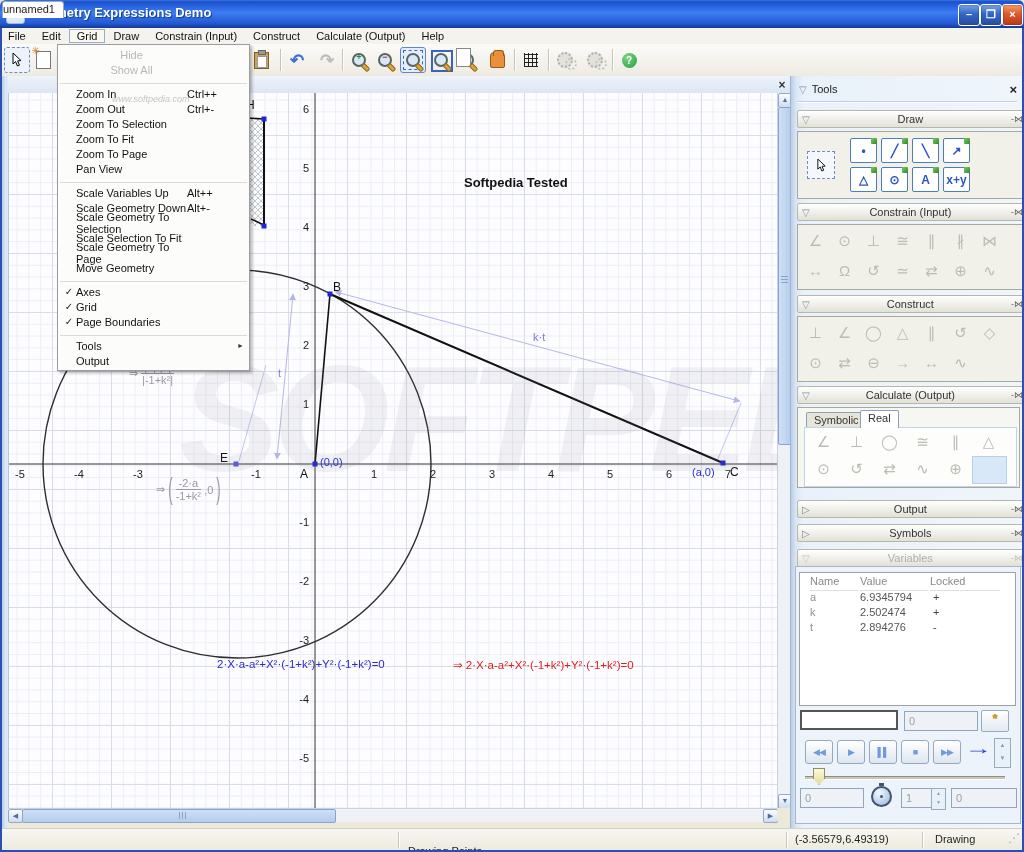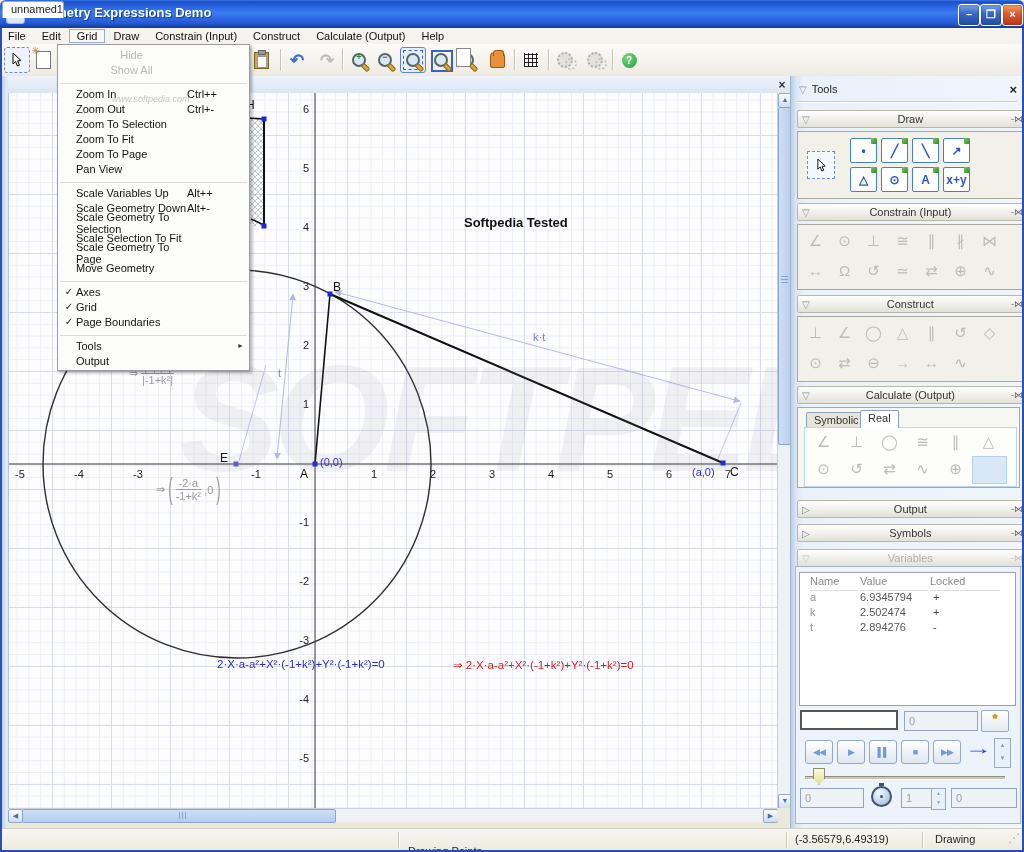--- a/index.html
+++ b/index.html
@@ -67,38 +67,38 @@
   .mi-check{width:14px;text-align:center;color:#222;font-size:10px;}
   .mi-label{flex:1;}
   .mi-shortcut{width:50px;}
   .mi-arrow{width:8px;font-size:7px;color:#333;}
   .menu-item.disabled .mi-label{color:#b8b8b2;text-align:center;}
   .menu-item.sep{height:4px;margin:2px 2px;border-bottom:1px solid #dcdcd4;padding:0;}
 
   
   #tabrow{left:0;top:76px;width:790px;height:17px;background:linear-gradient(#eef3fa,#dbe6f4);border-bottom:1px solid #b9c6d8;}
   #doc-tab{left:2px;top:1px;width:60px;height:16px;background:#fff;border:1px solid #93a8c4;border-bottom:none;
-    border-radius:3px 3px 0 0;font-size:11px;text-align:right;line-height:15px;color:#222;}
+    border-radius:3px 3px 0 0;font-size:11px;text-align:left;line-height:15px;color:#222;}
   #canvas-close{left:775px;top:79px;width:14px;height:13px;font:bold 12px "Liberation Sans",sans-serif;line-height:12px;
     text-align:center;color:#333;}
   #canvas{left:8px;top:93px;width:769px;height:715px;background-color:#fdfdff;overflow:hidden;border-left:1px solid #b9c6d8;
     background-image:
       linear-gradient(to right,#d9dde9 1px,transparent 1px),
       linear-gradient(to bottom,#d9dde9 1px,transparent 1px),
       linear-gradient(to right,#eceef5 1px,transparent 1px),
       linear-gradient(to bottom,#eceef5 1px,transparent 1px);
     background-size:59px 59px,59px 59px,11.8px 11.8px,11.8px 11.8px;
     background-position:-16px -17px,-16px -17px,-16px -17px,-16px -17px;}
   #geom-svg{position:absolute;left:0;top:0;}
   .cv-label{position:absolute;font-size:12px;color:#111;}
   .cv-label.blue{color:#2a2ad8;font-size:11px;}
   .cv-label.lav{color:#7a7ae0;}
   .tick-x{position:absolute;top:375px;width:20px;text-align:center;font-size:11px;color:#222;}
   .tick-y{position:absolute;left:280px;width:20px;text-align:right;font-size:11px;color:#222;}
-  #stamp{left:455px;top:82px;font:bold 13px "Liberation Sans",sans-serif;color:#111;margin-top:40px;}
+  #stamp{left:455px;top:82px;font:bold 13px "Liberation Sans",sans-serif;color:#111;}
   .expr{position:absolute;color:#9a9aa2;font-size:11px;display:flex;align-items:center;gap:3px;}
   .frac{display:inline-block;text-align:center;vertical-align:middle;line-height:1.1;}
   .frac .num{display:block;border-bottom:1px solid #9a9aa2;padding:0 3px;}
   .bigparen{display:inline-block;transform:scaleY(2.2);font-size:13px;}
   .equation{position:absolute;font-size:11.5px;}
   #eq-blue{color:#2b2bcd;}
   #eq-red{color:#e21c1c;}
   .watermark-big{left:170px;top:240px;width:760px;font:bold italic 150px "Liberation Sans",sans-serif;
     color:rgba(130,130,145,0.10);z-index:3;pointer-events:none;letter-spacing:-6px;}
   #wm-small{left:28px;top:48px;font:bold 24px "Liberation Serif",serif;color:rgba(150,150,155,0.40);z-index:60;pointer-events:none;letter-spacing:2px;}

